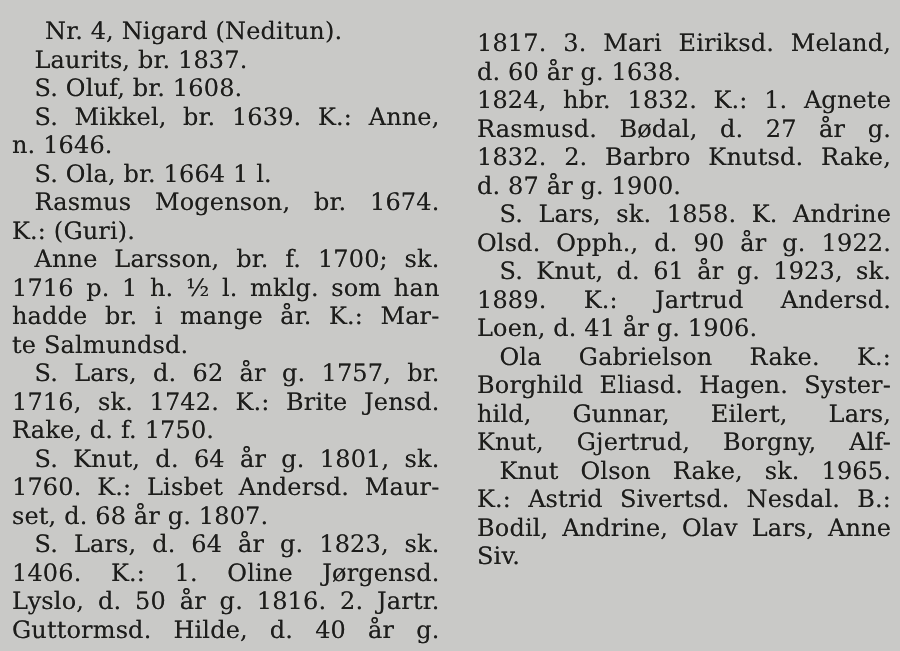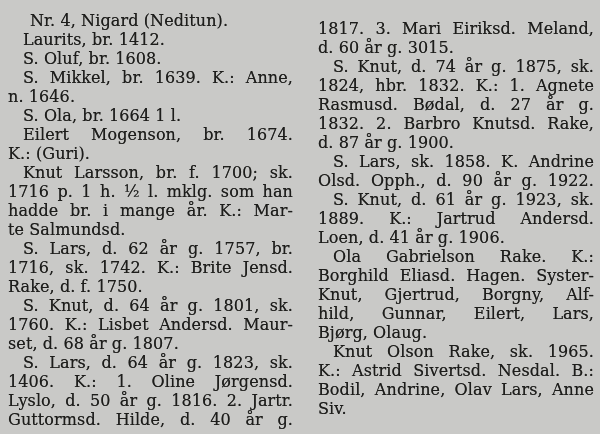--- a/index.html
+++ b/index.html
@@ -53,58 +53,56 @@
   }
   .seg-italic {
   }
 </style>
 </head>
 <body>
 
 <div class="page">
   <div class="column column-left">
       <div class="text-line indent2"><span>Nr. 4, Nigard (Neditun).</span></div>
-      <div class="text-line indent1"><span class="seg-italic">Laurits,</span><span> br. 1412.</span></div>
+      <div class="text-line indent1"><span class="seg-italic">Laurits,</span><span> br. 1837.</span></div>
       <div class="text-line indent1"><span>S. </span><span class="seg-italic">Oluf,</span><span> br. 1608.</span></div>
       <div class="text-line justify indent1"><span>S. </span><span class="seg-italic">Mikkel,</span><span> br. 1639. K.: Anne,</span></div>
       <div class="text-line"><span>n. 1646.</span></div>
       <div class="text-line indent1"><span>S. </span><span class="seg-italic">Ola,</span><span> br. 1664 1 l.</span></div>
-      <div class="text-line justify indent1"><span class="seg-italic">Eilert Mogenson,</span><span> br. 1674.</span></div>
+      <div class="text-line justify indent1"><span class="seg-italic">Rasmus Mogenson,</span><span> br. 1674.</span></div>
       <div class="text-line"><span>K.: (Guri).</span></div>
-      <div class="text-line justify indent1"><span class="seg-italic">Knut Larsson,</span><span> br. f. 1700; sk.</span></div>
+      <div class="text-line justify indent1"><span class="seg-italic">Anne Larsson,</span><span> br. f. 1700; sk.</span></div>
       <div class="text-line justify"><span>1716 p. 1 h. ½ l. mklg. som han</span></div>
       <div class="text-line justify"><span>hadde br. i mange år. K.: Mar-</span></div>
       <div class="text-line"><span>te Salmundsd.</span></div>
       <div class="text-line justify indent1"><span>S. </span><span class="seg-italic">Lars,</span><span> d. 62 år g. 1757, br.</span></div>
       <div class="text-line justify"><span>1716, sk. 1742. K.: Brite Jensd.</span></div>
       <div class="text-line"><span>Rake, d. f. 1750.</span></div>
       <div class="text-line justify indent1"><span>S. </span><span class="seg-italic">Knut,</span><span> d. 64 år g. 1801, sk.</span></div>
       <div class="text-line justify"><span>1760. K.: Lisbet Andersd. Maur-</span></div>
       <div class="text-line"><span>set, d. 68 år g. 1807.</span></div>
       <div class="text-line justify indent1"><span>S. </span><span class="seg-italic">Lars,</span><span> d. 64 år g. 1823, sk.</span></div>
       <div class="text-line justify"><span>1406. K.: 1. Oline Jørgensd.</span></div>
       <div class="text-line justify"><span>Lyslo, d. 50 år g. 1816. 2. Jartr.</span></div>
       <div class="text-line justify"><span>Guttormsd. Hilde, d. 40 år g.</span></div>
     </div>
   <div class="column column-right">
       <div class="text-line justify"><span>1817. 3. Mari Eiriksd. Meland,</span></div>
-      <div class="text-line"><span>d. 60 år g. 3015.</span></div>
-      <div class="text-line justify indent1"><span>S. </span><span class="seg-italic">Knut,</span><span> d. 74 år g. 1875, sk.</span></div>
+      <div class="text-line"><span>d. 60 år g. 1638.</span></div>
       <div class="text-line justify"><span>1824, hbr. 1832. K.: 1. Agnete</span></div>
       <div class="text-line justify"><span>Rasmusd. Bødal, d. 27 år g.</span></div>
       <div class="text-line justify"><span>1832. 2. Barbro Knutsd. Rake,</span></div>
       <div class="text-line"><span>d. 87 år g. 1900.</span></div>
       <div class="text-line justify indent1"><span>S. </span><span class="seg-italic">Lars,</span><span> sk. 1858. K. Andrine</span></div>
       <div class="text-line justify"><span>Olsd. Opph., d. 90 år g. 1922.</span></div>
       <div class="text-line justify indent1"><span>S. </span><span class="seg-italic">Knut,</span><span> d. 61 år g. 1923, sk.</span></div>
       <div class="text-line justify"><span>1889. K.: Jartrud Andersd.</span></div>
       <div class="text-line"><span>Loen, d. 41 år g. 1906.</span></div>
       <div class="text-line justify indent1"><span class="seg-italic">Ola Gabrielson Rake.</span><span> K.:</span></div>
       <div class="text-line justify"><span>Borghild Eliasd. Hagen. Syster-</span></div>
+      <div class="text-line justify"><span>hild, Gunnar, Eilert, Lars,</span></div>
       <div class="text-line justify"><span>Knut, Gjertrud, Borgny, Alf-</span></div>
-      <div class="text-line justify"><span>hild, Gunnar, Eilert, Lars,</span></div>
-      <div class="text-line"><span>Bjørg, Olaug.</span></div>
       <div class="text-line justify indent1"><span class="seg-italic">Knut Olson Rake,</span><span> sk. 1965.</span></div>
       <div class="text-line justify"><span>K.: Astrid Sivertsd. Nesdal. B.:</span></div>
       <div class="text-line justify"><span>Bodil, Andrine, Olav Lars, Anne</span></div>
       <div class="text-line"><span>Siv.</span></div>
     </div>
 </div>
 
 </body></html>

